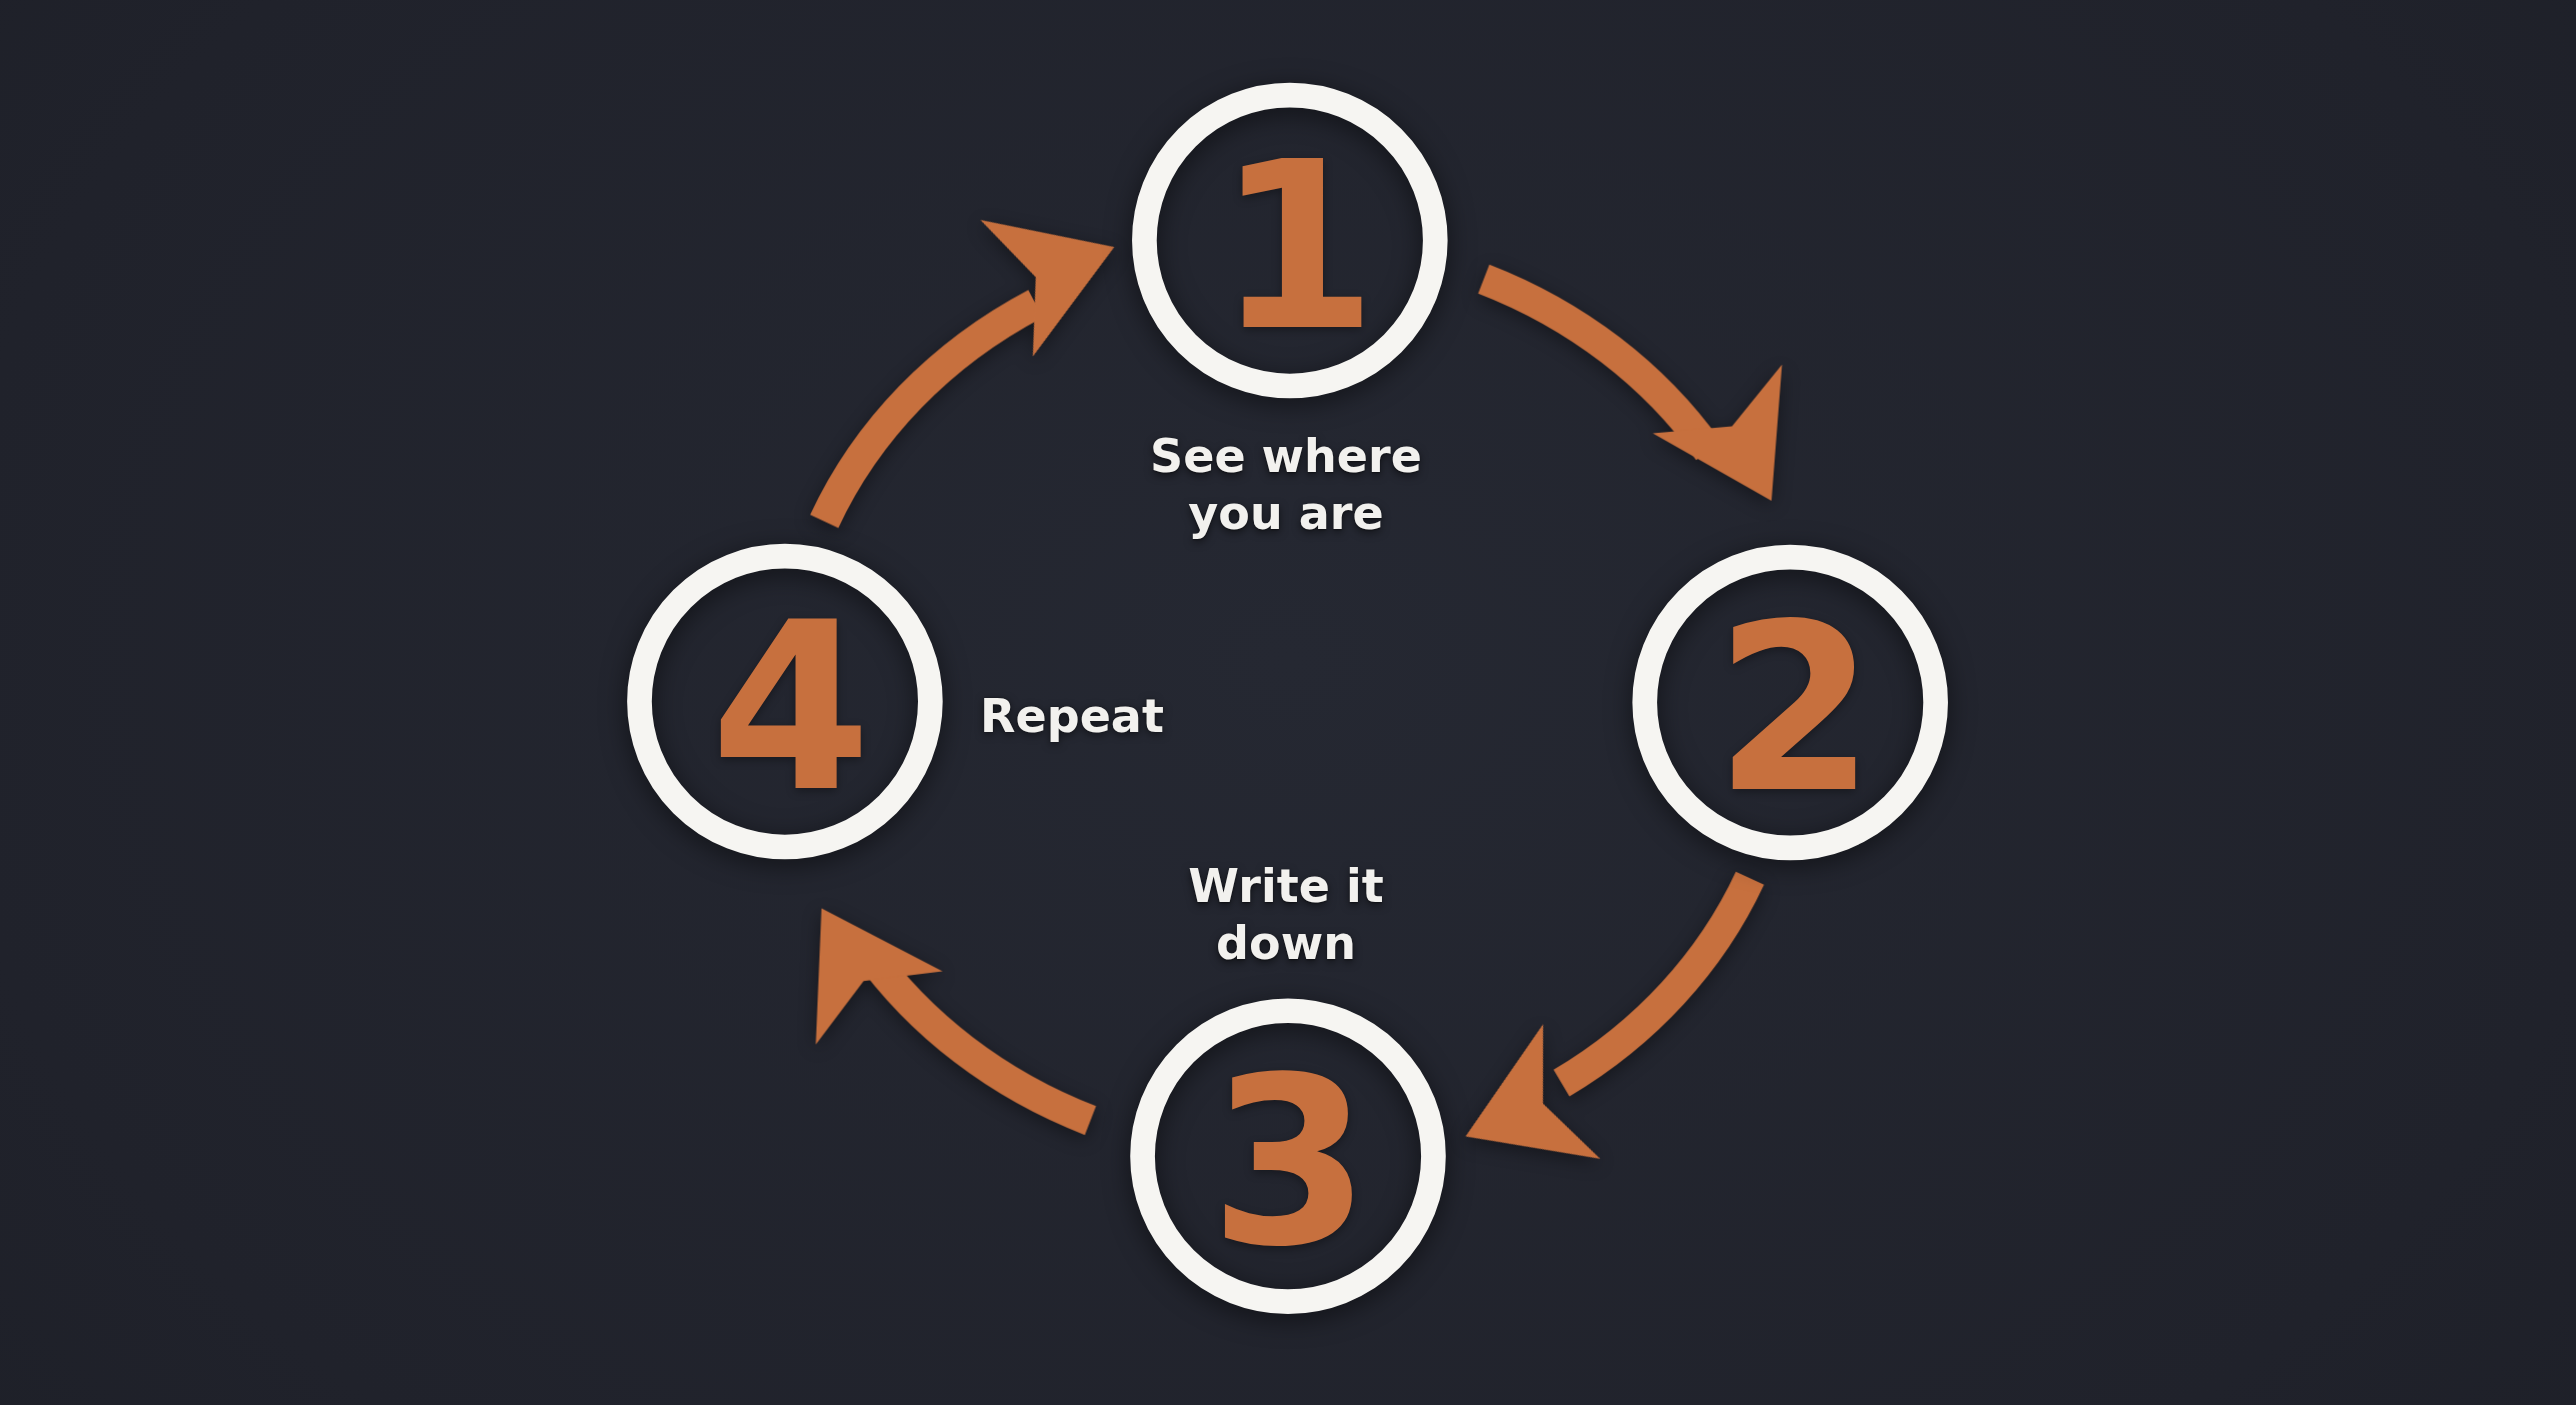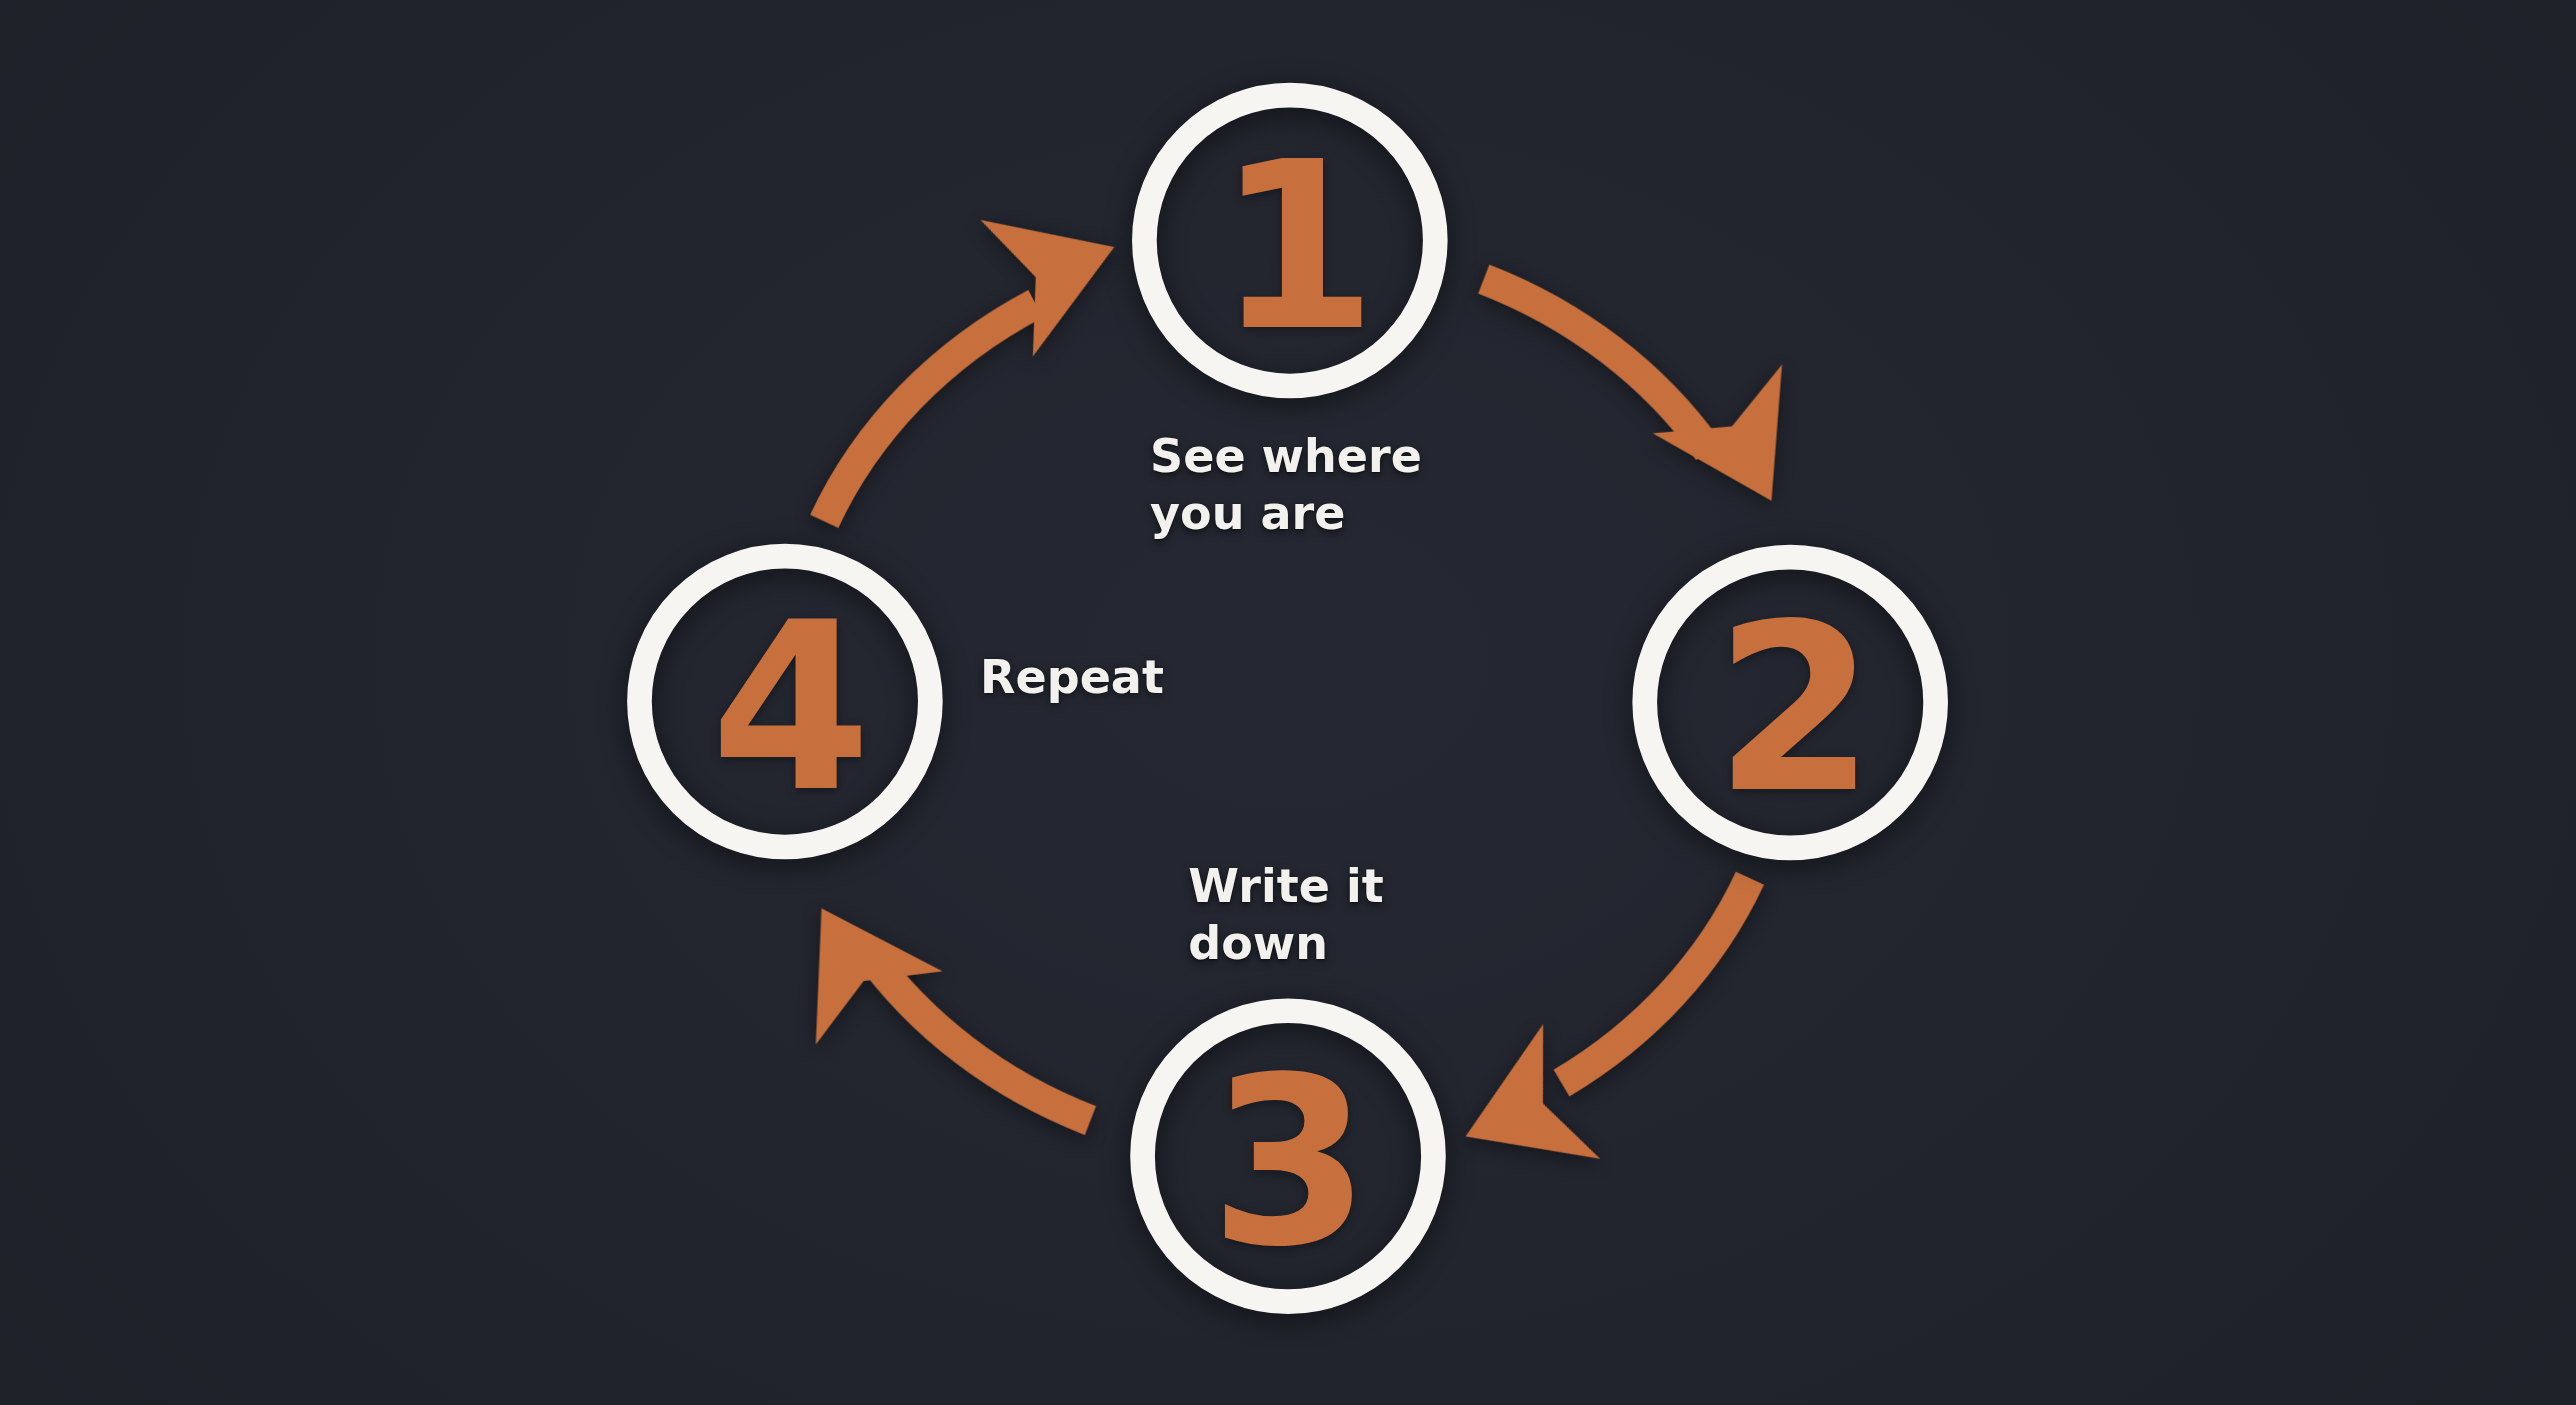--- a/index.html
+++ b/index.html
@@ -27,20 +27,21 @@
     text-shadow:0 3.7px 9.1px rgba(0,0,0,0.35);
     white-space:nowrap;
   }
   .label{
     position:absolute;
     transform:translate(-50%,-50%);
     color:#f2f1ee;
     font-size:46px;
     font-weight:bold;
     line-height:57px;
+    text-align:center;
     white-space:pre-line;
     text-shadow:0 2.7px 8.2px rgba(0,0,0,0.55), 0 0.9px 1.8px rgba(0,0,0,0.45);
   }
 </style>
 </head>
 <body>
 
 <div class="stage">
 
   <svg class="graphic" viewBox="0 0 2816 1536">
@@ -70,16 +71,16 @@
 
   <div class="num" style="left:1295px;top:247px">1</div>
   <div class="num" style="left:1793px;top:709px">2</div>
   <div class="num" style="left:1288px;top:1163px">3</div>
   <div class="num" style="left:789px;top:708px">4</div>
 
   <div class="label" style="left:1286px;top:485px">See where
 you are</div>
   <div class="label" style="left:1286px;top:915px">Write it
 down</div>
-  <div class="label" style="left:1072px;top:677px">Repeat</div>
+  <div class="label" style="left:1072px;top:716px">Repeat</div>
 
 </div>
 
 
 </body></html>

